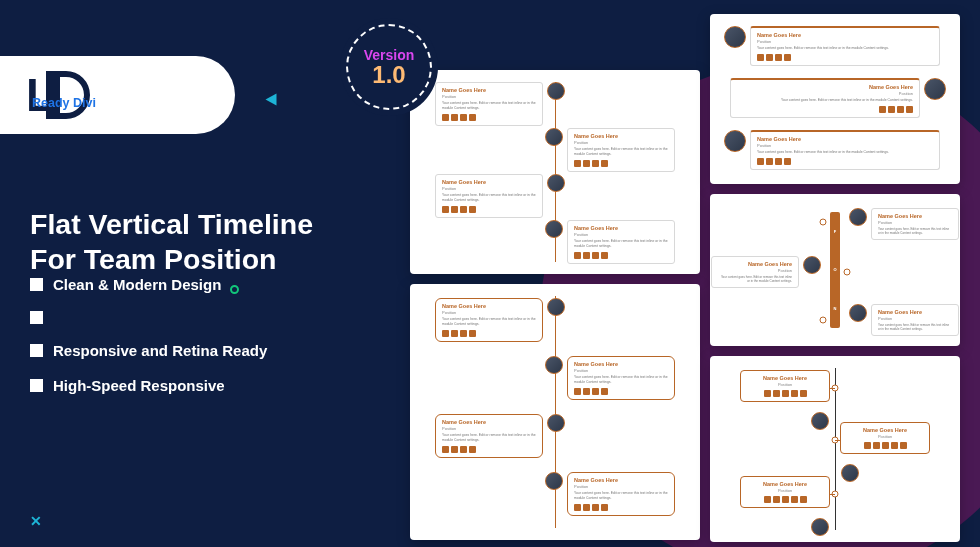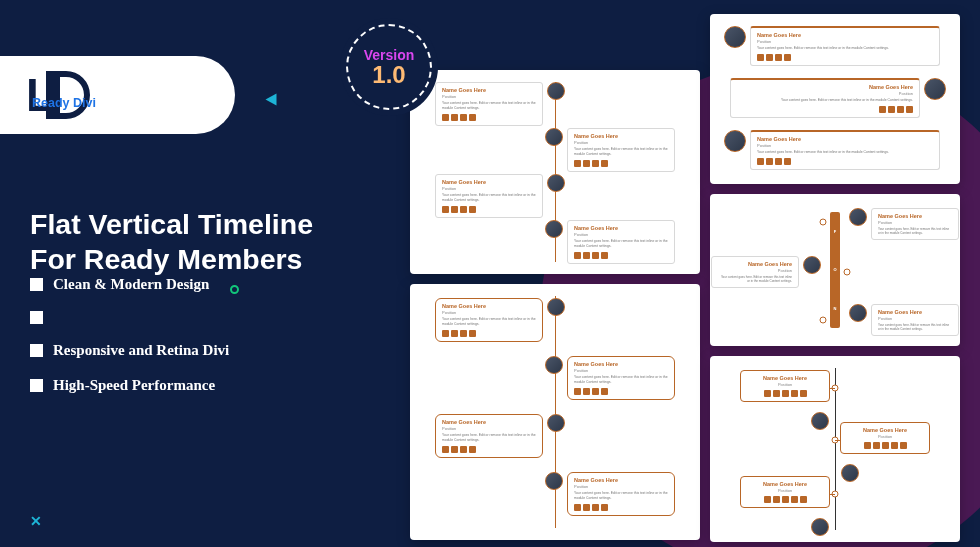--- a/index.html
+++ b/index.html
@@ -113,21 +113,20 @@
     line-height: 1.22;
     z-index: 2;
     margin-top: 29px;
   }
   
   .features {
     position: absolute;
     left: 30px;
     top: 276px;
     z-index: 2;
-    font-family: Liberation Serif, serif;
   }
   .feature {
     display: flex;
     align-items: center;
     gap: 10px;
     color: #fff;
     font-size: 15px;
     font-weight: 600;
     margin-bottom: 18px;
   }
@@ -241,38 +240,38 @@
   <span class="logo-sub">Ready Divi</span>
 </div>
 
 <div class="version-badge">
   <span class="v-top">Version</span>
   <span class="v-num">1.0</span>
 </div>
 
 <div class="heading">
   <div>Flat Vertical Timeline</div>
-  <div>For Ready Members</div>
+  <div>For Team Position</div>
 </div>
 
 <div class="features">
   <div class="feature">
     <span class="sq"></span>
     <span>Clean &amp; Modern Design</span>
   </div>
   <div class="feature">
     <span class="sq"></span>
   </div>
   <div class="feature">
     <span class="sq"></span>
-    <span>Responsive and Retina Divi</span>
+    <span>Responsive and Retina Ready</span>
   </div>
   <div class="feature">
     <span class="sq"></span>
-    <span>High-Speed Performance</span>
+    <span>High-Speed Responsive</span>
   </div>
 </div>
 
 <div class="previews">
 
   <div class="card c1">
     <div class="card-inner">
       <div class="vline"></div>
       <div class="entry left" style="top:4px; right:50%; margin-right:-10px;">
         <div class="avatar"></div>

